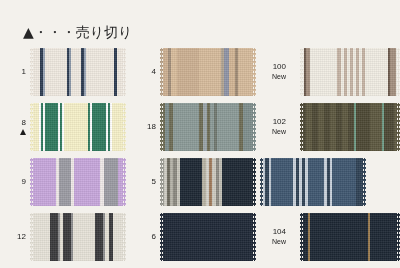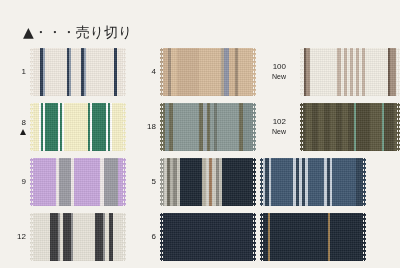--- a/index.html
+++ b/index.html
@@ -204,20 +204,21 @@
         <div class="cell col-m">
           <div class="label"><span>6</span></div>
           <div class="swatch">
             <div class="stripes" style="background: linear-gradient(90deg, rgb(30, 40, 54) 0px, rgb(30, 40, 54) 96px);"></div>
             <div class="noise"></div>
             <div class="edge l" style="background-image: linear-gradient(45deg, rgb(243, 241, 236) 25%, transparent 25%, transparent 75%, rgb(243, 241, 236) 75%), linear-gradient(-45deg, rgb(243, 241, 236) 25%, transparent 25%, transparent 75%, rgb(243, 241, 236) 75%); background-size: 3px 4px;"></div>
             <div class="edge r" style="background-image: linear-gradient(45deg, rgb(243, 241, 236) 25%, transparent 25%, transparent 75%, rgb(243, 241, 236) 75%), linear-gradient(-45deg, rgb(243, 241, 236) 25%, transparent 25%, transparent 75%, rgb(243, 241, 236) 75%); background-size: 3px 4px;"></div>
           </div>
         </div>
         <div class="cell col-r">
+          <div class="label"><span>104</span><span class="sub">New</span></div>
           <div class="swatch">
             <div class="stripes" style="background: linear-gradient(90deg, rgb(28, 39, 51) 0px, rgb(28, 39, 51) 8px, rgb(156, 124, 78) 8px, rgb(156, 124, 78) 10px, rgb(28, 39, 51) 10px, rgb(28, 39, 51) 68px, rgb(156, 124, 78) 68px, rgb(156, 124, 78) 70px, rgb(28, 39, 51) 70px, rgb(28, 39, 51) 106px);"></div>
             <div class="noise"></div>
             <div class="edge l" style="background-image: linear-gradient(45deg, rgb(243, 241, 236) 25%, transparent 25%, transparent 75%, rgb(243, 241, 236) 75%), linear-gradient(-45deg, rgb(243, 241, 236) 25%, transparent 25%, transparent 75%, rgb(243, 241, 236) 75%); background-size: 3px 4px;"></div>
             <div class="edge r" style="background-image: linear-gradient(45deg, rgb(243, 241, 236) 25%, transparent 25%, transparent 75%, rgb(243, 241, 236) 75%), linear-gradient(-45deg, rgb(243, 241, 236) 25%, transparent 25%, transparent 75%, rgb(243, 241, 236) 75%); background-size: 3px 4px;"></div>
           </div>
         </div>
       </div>
     </div>
 

